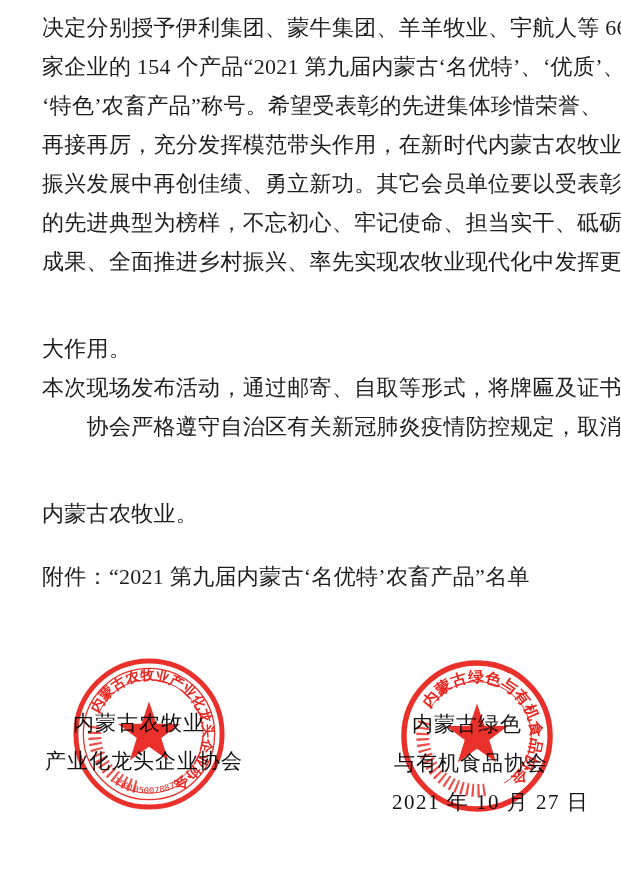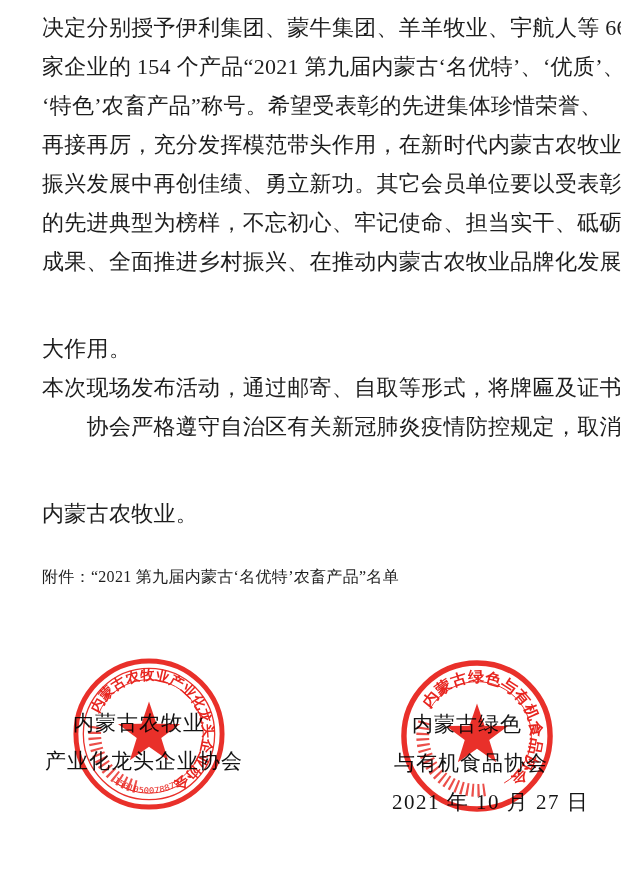--- a/index.html
+++ b/index.html
@@ -21,21 +21,21 @@
     text-align:justify;
     text-align-last:justify;
     white-space:nowrap;
   }
   .line.no-just{
     text-align-last:auto;
     margin-top:48px;
   }
   .attachment-line{
     margin:24px 41px 0 42px;
-    font-size:16px;
+    font-size:22px;
     line-height:39px;
     letter-spacing:0.3px;
     white-space:nowrap;
   }
   .sig-line{
     position:absolute;
     font-size:21px;
     line-height:24px;
     letter-spacing:1px;
     color:#141414;
@@ -67,21 +67,21 @@
 <div class="page">
 
   <div class="letter-body">
       <div>
         <div class="line">决定分别授予伊利集团、蒙牛集团、羊羊牧业、宇航人等 66</div>
         <div class="line">家企业的 154 个产品“2021 第九届内蒙古‘名优特’、‘优质’、</div>
         <div class="line">‘特色’农畜产品”称号。希望受表彰的先进集体珍惜荣誉、</div>
         <div class="line">再接再厉，充分发挥模范带头作用，在新时代内蒙古农牧业</div>
         <div class="line">振兴发展中再创佳绩、勇立新功。其它会员单位要以受表彰</div>
         <div class="line">的先进典型为榜样，不忘初心、牢记使命、担当实干、砥砺</div>
-        <div class="line">成果、全面推进乡村振兴、在推动内蒙古农牧业品牌化发展</div>
+        <div class="line">成果、全面推进乡村振兴、率先实现农牧业现代化中发挥更</div>
         <div class="line no-just">大作用。</div>
       </div>
       <div>
         <div class="line">本次现场发布活动，通过邮寄、自取等形式，将牌匾及证书</div>
         <div class="line">　　协会严格遵守自治区有关新冠肺炎疫情防控规定，取消</div>
         <div class="line no-just">内蒙古农牧业。</div>
       </div>
     </div>
 
   <div class="attachment-line">附件：“2021 第九届内蒙古‘名优特’农畜产品”名单</div>

